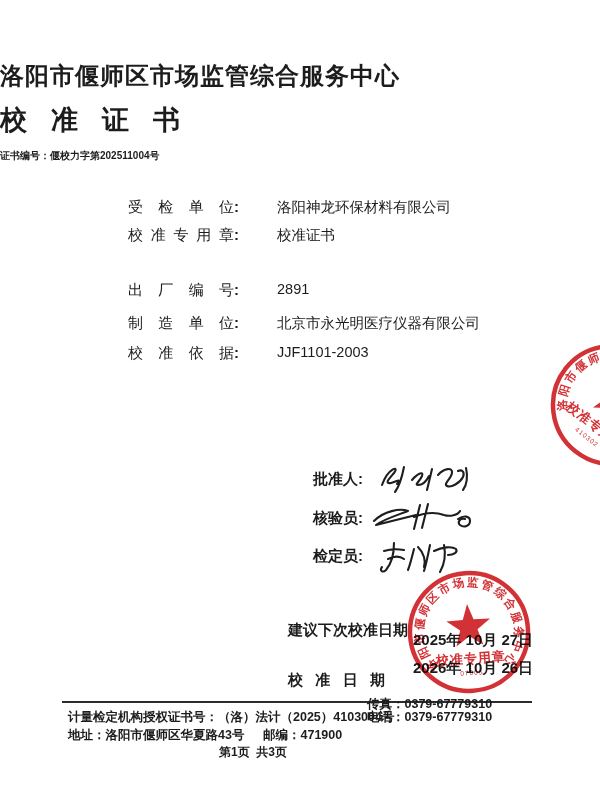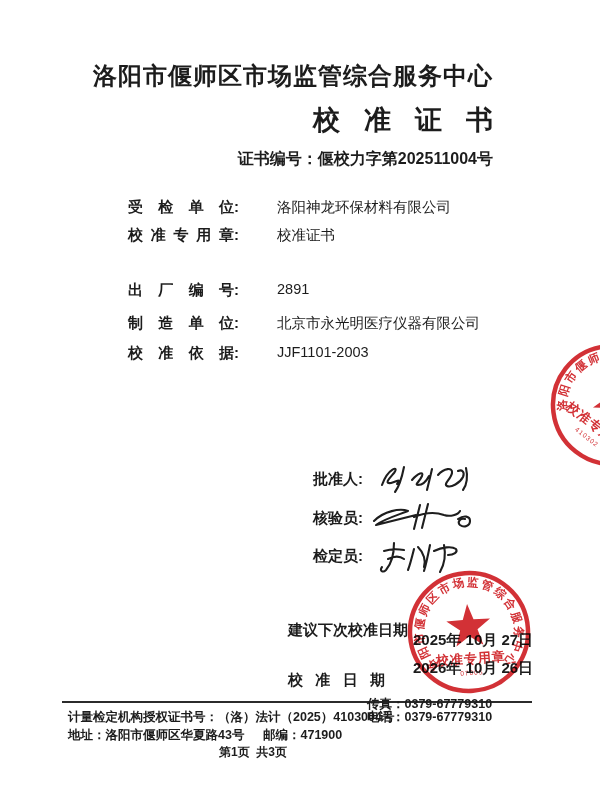--- a/index.html
+++ b/index.html
@@ -4,29 +4,29 @@
 <style>
   * { margin:0; padding:0; box-sizing:border-box; }
   html,body { background:#e8e8e8; }
   .page {
     position:relative; width:600px; height:800px; margin:0 auto;
     background:#ffffff; overflow:hidden;
     font-family:"Liberation Sans", sans-serif;
     color:#1c1c1c;
   }
   .abs { position:absolute; }
-  .center { left:0; width:493px; text-align:right; }
+  .center { left:0; width:493px; text-align:left; }
 
   .org-title { top:60px; font-size:24px; font-weight:700; letter-spacing:1px; }
   .doc-title { top:102px; font-size:27px; font-weight:700; }
   .doc-title span { letter-spacing:24px; margin-right:-24px; }
-  .cert-line { top:149px; font-size:16px; font-weight:700; }
+  .cert-line { top:149px; font-size:10px; font-weight:700; }
 
   .info-row { left:128px; height:22px; font-size:15px; white-space:nowrap; }
-  .info-row .jlbl { display:inline-block; width:106px; font-weight:700;
+  .info-row .jlbl { display:inline-block; width:106px; font-weight:400;
                     text-align:justify; text-align-last:justify; vertical-align:top; }
   .info-row .colon { font-weight:700; }
   .info-row .val { position:absolute; left:149px; top:0; font-weight:500; font-size:14.5px; }
 
   .sig-label { left:313px; font-size:15px; font-weight:700; white-space:nowrap; }
   .sig-svg { position:absolute; }
   .sig-svg path { fill:none; stroke:#1e1e1e; stroke-width:2.1;
                   stroke-linecap:round; stroke-linejoin:round; }
 
   .date-row { font-size:15px; font-weight:700; white-space:nowrap; }

